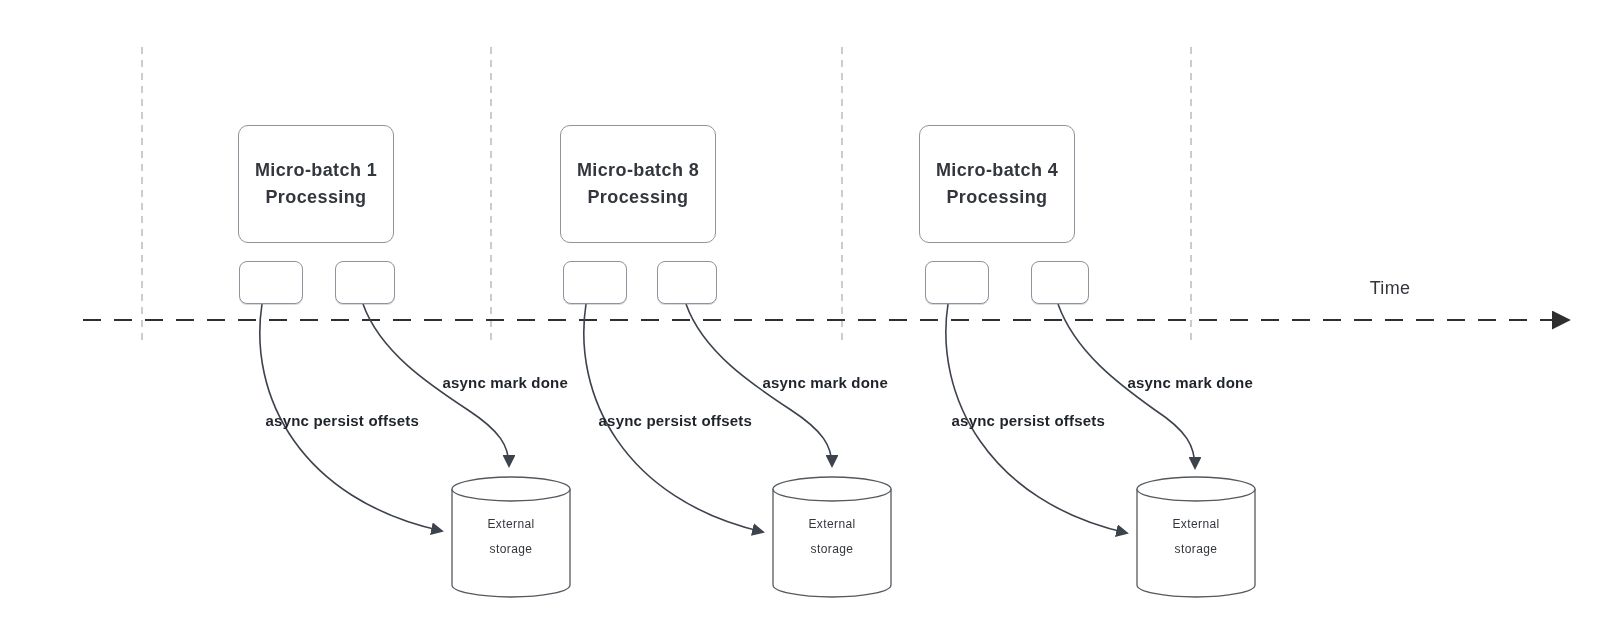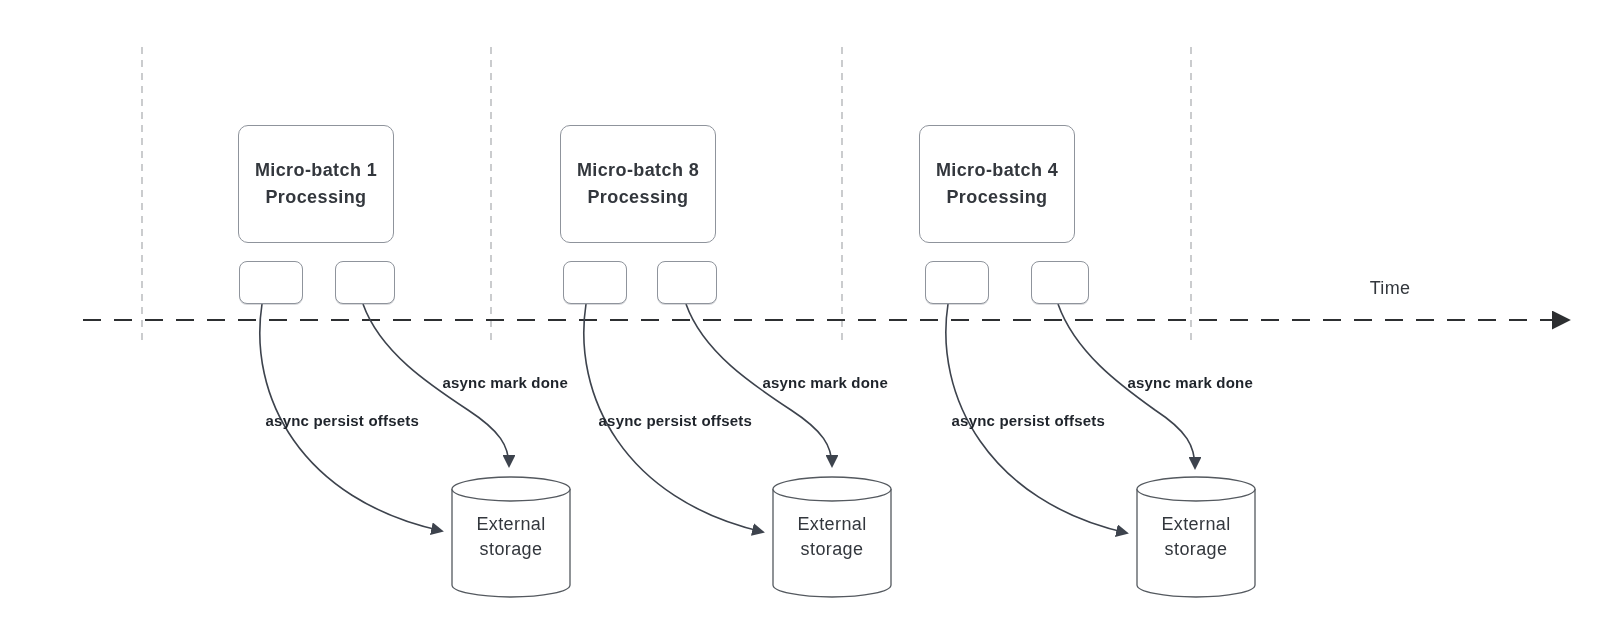--- a/index.html
+++ b/index.html
@@ -19,21 +19,21 @@
     background:#fff;border:1px solid var(--box-border);border-radius:8px;
     box-shadow:0 1px 0 rgba(125,130,140,0.3);
   }
   .alabel{
     position:absolute;width:260px;text-align:right;
     font-weight:bold;font-size:15px;letter-spacing:0.2px;color:var(--label-text);
   }
   .storage-label{
     position:absolute;top:477px;width:118px;height:120px;box-sizing:border-box;
     display:flex;flex-direction:column;align-items:center;justify-content:center;
-    padding-top:0;color:var(--text);font-size:18px;line-height:25px;
+    padding-top:0;color:var(--text);font-size:12px;line-height:25px;
     letter-spacing:0.4px;text-align:center;
   }
   .time-label{
     position:absolute;left:1340px;top:259px;width:100px;text-align:center;
     color:var(--text);font-size:18px;letter-spacing:0.3px;margin-top:19px;
   }
   
   .g1 .procbox{left:238px}  .g2 .procbox{left:560px}  .g3 .procbox{left:919px}
   .g1 .minibox.a{left:239px;width:64px} .g2 .minibox.a{left:563px;width:64px} .g3 .minibox.a{left:925px;width:64px}
   .g1 .minibox.b{left:335px;width:60px} .g2 .minibox.b{left:657px;width:60px} .g3 .minibox.b{left:1031px;width:58px}

